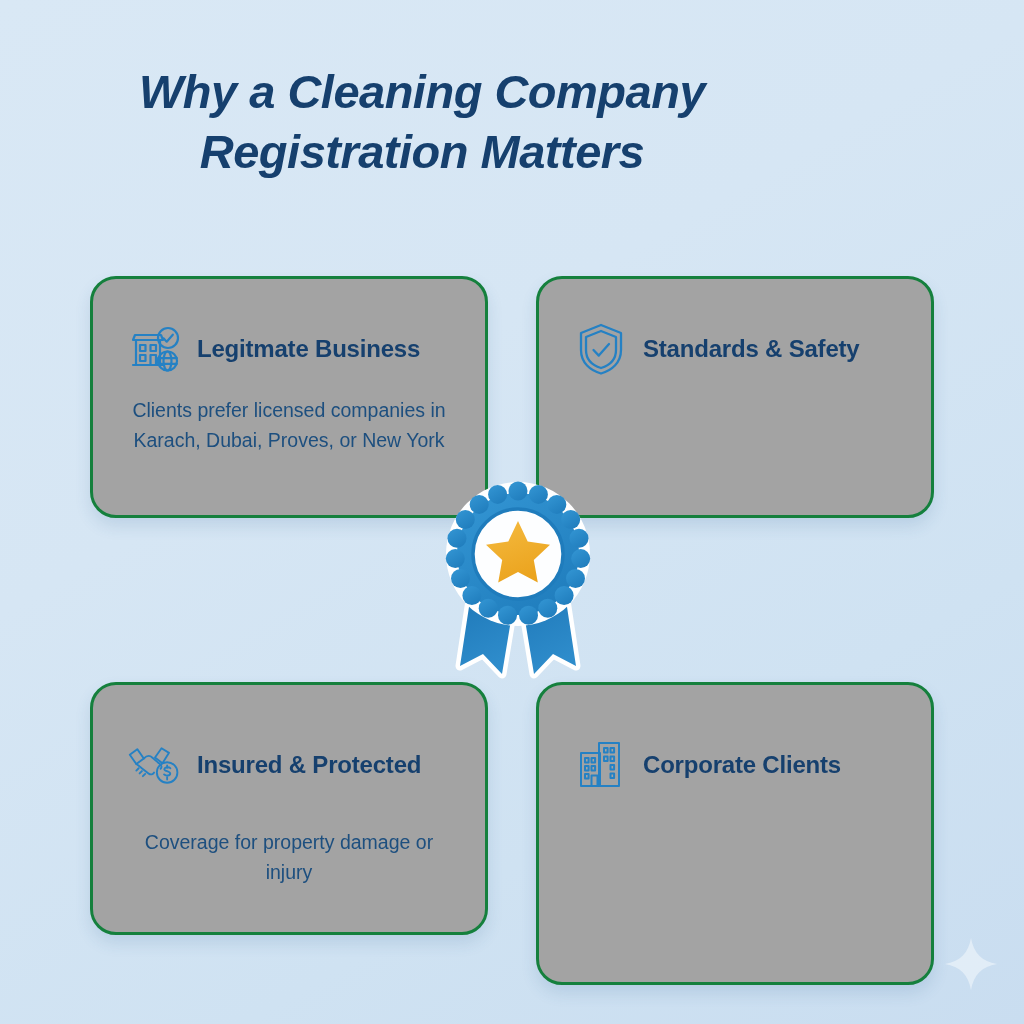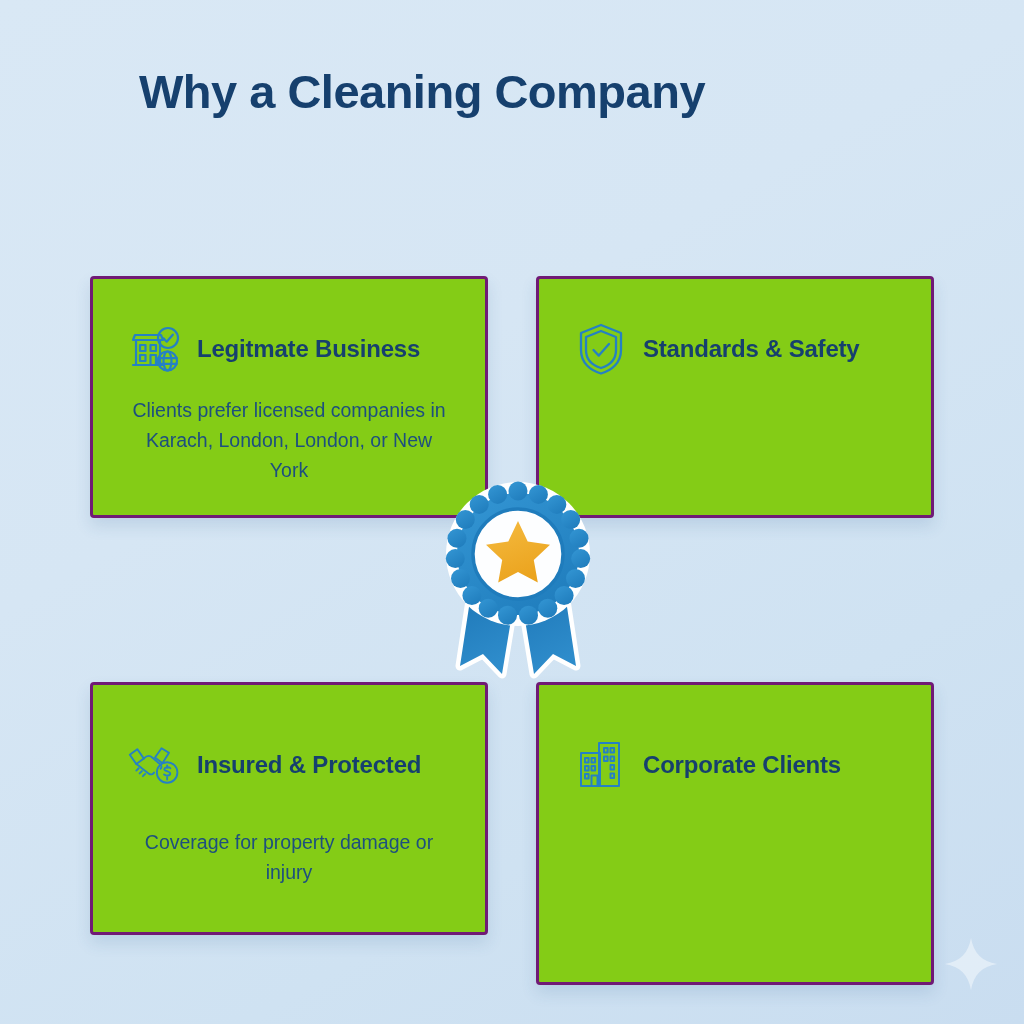--- a/index.html
+++ b/index.html
@@ -13,43 +13,44 @@
     font-family:"Liberation Sans", sans-serif;
     background: linear-gradient(150deg, #d9e8f5 0%, #d6e6f4 38%, #cfe2f2 72%, #c9ddf0 100%);
     position:relative;
   }
 
   
   .header {
     position:absolute;
     top:62px; left:0; width:844px;
     text-align:center;
+    font-style:italic;
   }
   .title {
     font-size:47px;
     font-weight:bold;
     line-height:60px;
     color:#16406e;
     letter-spacing:-0.5px;
   }
   .title .line { display:block; }
   .subtitle {
     margin-top:18px;
     font-size:25px;
     font-weight:400;
     color:#1d5183;
     letter-spacing:0.1px;
   }
 
   
   .card {
     position:absolute;
-    background:#84cc16;
-    border:3px solid #701a75;
-    border-radius:4px;
+    background:#a3a3a3;
+    border:3px solid #15803d;
+    border-radius:26px;
     box-shadow:0 8px 16px rgba(40,90,140,0.14);
     padding:0 26px;
     display:flex;
     flex-direction:column;
   }
   .card-tl { left:90px;  top:276px; width:398px; height:242px; }
   .card-tr { left:536px; top:276px; width:398px; height:242px; }
   .card-bl { left:90px;  top:682px; width:398px; height:253px; }
   .card-br { left:536px; top:682px; width:398px; height:303px; }
 
@@ -105,20 +106,21 @@
     width:58px; height:58px;
     opacity:0.55;
   }
 </style>
 </head>
 <body>
 
 <div class="header">
   <h1 class="title">
     <span class="line">Why a Cleaning Company</span>
+    <span class="line">Registration Matters</span>
   </h1>
 </div>
 
 <div class="card card-tl">
   <div class="card-head">
     <span class="card-icon">
       <svg width="56" height="56" viewBox="0 0 56 56" fill="none" stroke="#2581c4" stroke-width="2.2" stroke-linecap="round" stroke-linejoin="round">
         <path d="M6 44 H36"></path>
         <path d="M9 44 V19 H33 V44"></path>
         <path d="M6 19 H36 L34 14 H8 Z"></path>
@@ -128,21 +130,21 @@
         <path d="M23.5 44 V34 h5.5 v10"></path>
         <circle cx="41" cy="17" r="10"></circle>
         <path d="M36.5 17.3 l3.2 3.4 l6.1 -7"></path>
         <circle cx="40.5" cy="40" r="9.5"></circle>
         <ellipse cx="40.5" cy="40" rx="4" ry="9.5"></ellipse>
         <path d="M31.2 37.2 H49.8 M31.2 42.8 H49.8"></path>
       </svg>
     </span>
     <span class="card-title">Legitmate Business</span>
   </div>
-  <div class="card-body">Clients prefer licensed companies in Karach, London, London, or New York</div>
+  <div class="card-body">Clients prefer licensed companies in Karach, Dubai, Proves, or New York</div>
 </div>
 
 <div class="card card-tr">
   <div class="card-head">
     <span class="card-icon">
       <svg width="54" height="56" viewBox="0 0 54 56" fill="none" stroke="#2581c4" stroke-width="2.3" stroke-linecap="round" stroke-linejoin="round">
         <path d="M27 4 L47 12 v17 c0 13 -9.5 20.5 -20 23.5 C16.5 49.5 7 42 7 29 V12 Z"></path>
         <path d="M27 10 L42 16 v13 c0 10 -7.2 15.6 -15 18 c-7.8 -2.4 -15 -8 -15 -18 V16 Z"></path>
         <path d="M19.5 29 l5.3 5.6 L35 23"></path>
       </svg>

